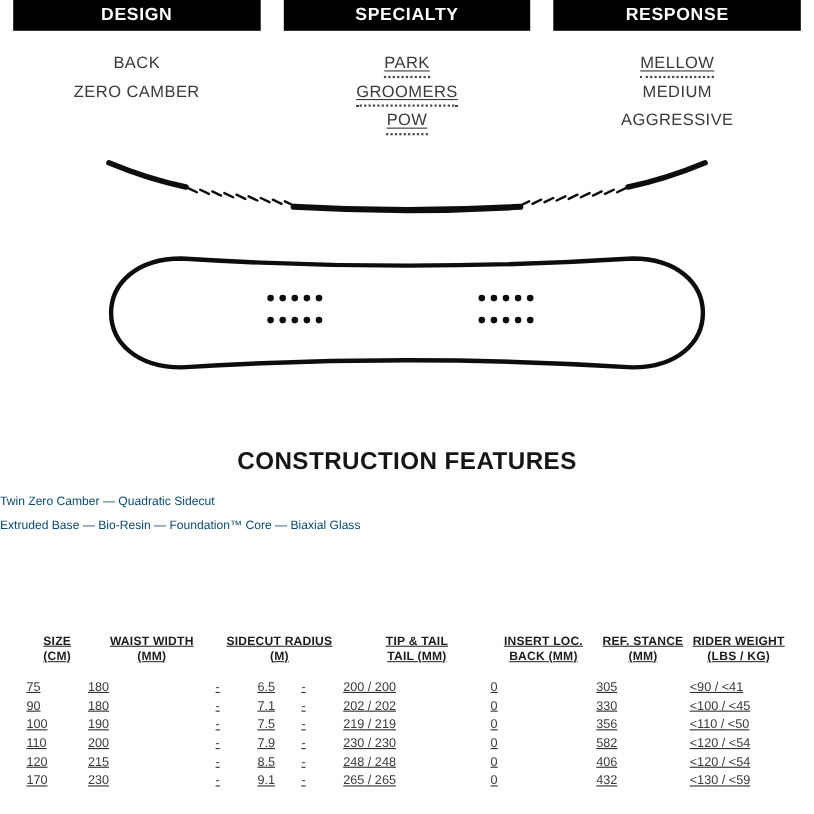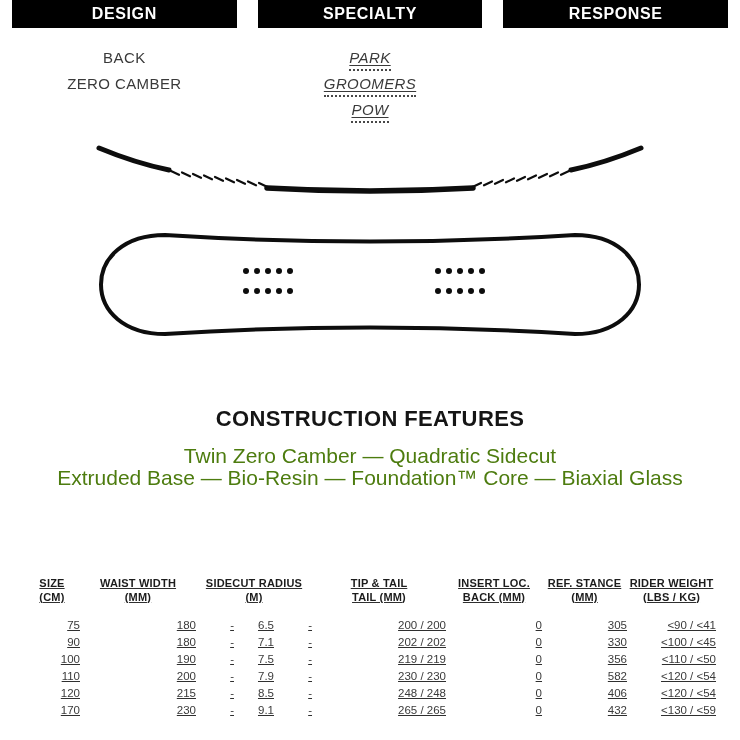--- a/index.html
+++ b/index.html
@@ -36,44 +36,43 @@
     letter-spacing: 0.4px;
     color: #3a3a3a;
   }
   .attr-item span { display: inline-block; }
   .attr-item span.selected {
     text-decoration: underline;
     text-underline-offset: 2px;
     border-bottom: 2px dotted #474747;
     padding-bottom: 1px;
     line-height: 20px;
-    font-style: italic;
   }
 
   
   .graphic-wrap { text-align: center; }
   .camber-wrap { margin-top: 17px; }
   .board-wrap { margin-top: 27px; }
   svg { display: inline-block; vertical-align: top; }
 
   
   .construction-title {
     margin-top: 64px;
     text-align: center;
     font-size: 22px;
     font-weight: bold;
     letter-spacing: 0.4px;
     color: #151515;
   }
   .feature-lines {
     margin-top: 13px;
-    text-align: center;
-    font-size: 21px;
+    text-align: left;
+    font-size: 11px;
     line-height: 22px;
-    color: #4d7c0f;
+    color: #0c4a6e;
   }
 
   
   table.spec-table {
     width: 692px;
     margin: 88px auto 0 auto;
     border-collapse: collapse;
     table-layout: fixed;
     text-decoration: underline;
   }
@@ -83,21 +82,21 @@
     line-height: 13.5px;
     letter-spacing: 0.2px;
     color: #1c1c1c;
     text-align: center;
     padding: 0 0 13px 0;
     vertical-align: top;
   }
   .spec-table td {
     font-size: 11.5px;
     color: #3a3a3a;
-    text-align: right;
+    text-align: left;
     padding: 0;
     height: 17px;
     line-height: 17px;
     white-space: nowrap;
   }
 </style>
 </head>
 <body>
 
 <div class="page">
@@ -116,20 +115,25 @@
       <div class="attr-header">SPECIALTY</div>
       <div class="attr-items">
         <div class="attr-item"><span class="selected">PARK</span></div>
         <div class="attr-item"><span class="selected">GROOMERS</span></div>
         <div class="attr-item"><span class="selected">POW</span></div>
       </div>
     </div>
 
     <div class="attr-col">
       <div class="attr-header">RESPONSE</div>
+      <div class="attr-items">
+        <div class="attr-item"><span class="selected">MELLOW</span></div>
+        <div class="attr-item"><span>MEDIUM</span></div>
+        <div class="attr-item"><span>AGGRESSIVE</span></div>
+      </div>
     </div>
 
   </div>
 
   <div class="graphic-wrap camber-wrap">
     <svg width="550" height="60" viewBox="0 0 550 60">
       <g fill="none" stroke="#0d0d0d" stroke-linecap="round">
         <path d="M 4 8 Q 40 23 74 30" stroke-width="5"></path>
         <g stroke-width="2.2">
           <line x1="76" y1="31" x2="84" y2="34.8"></line>

